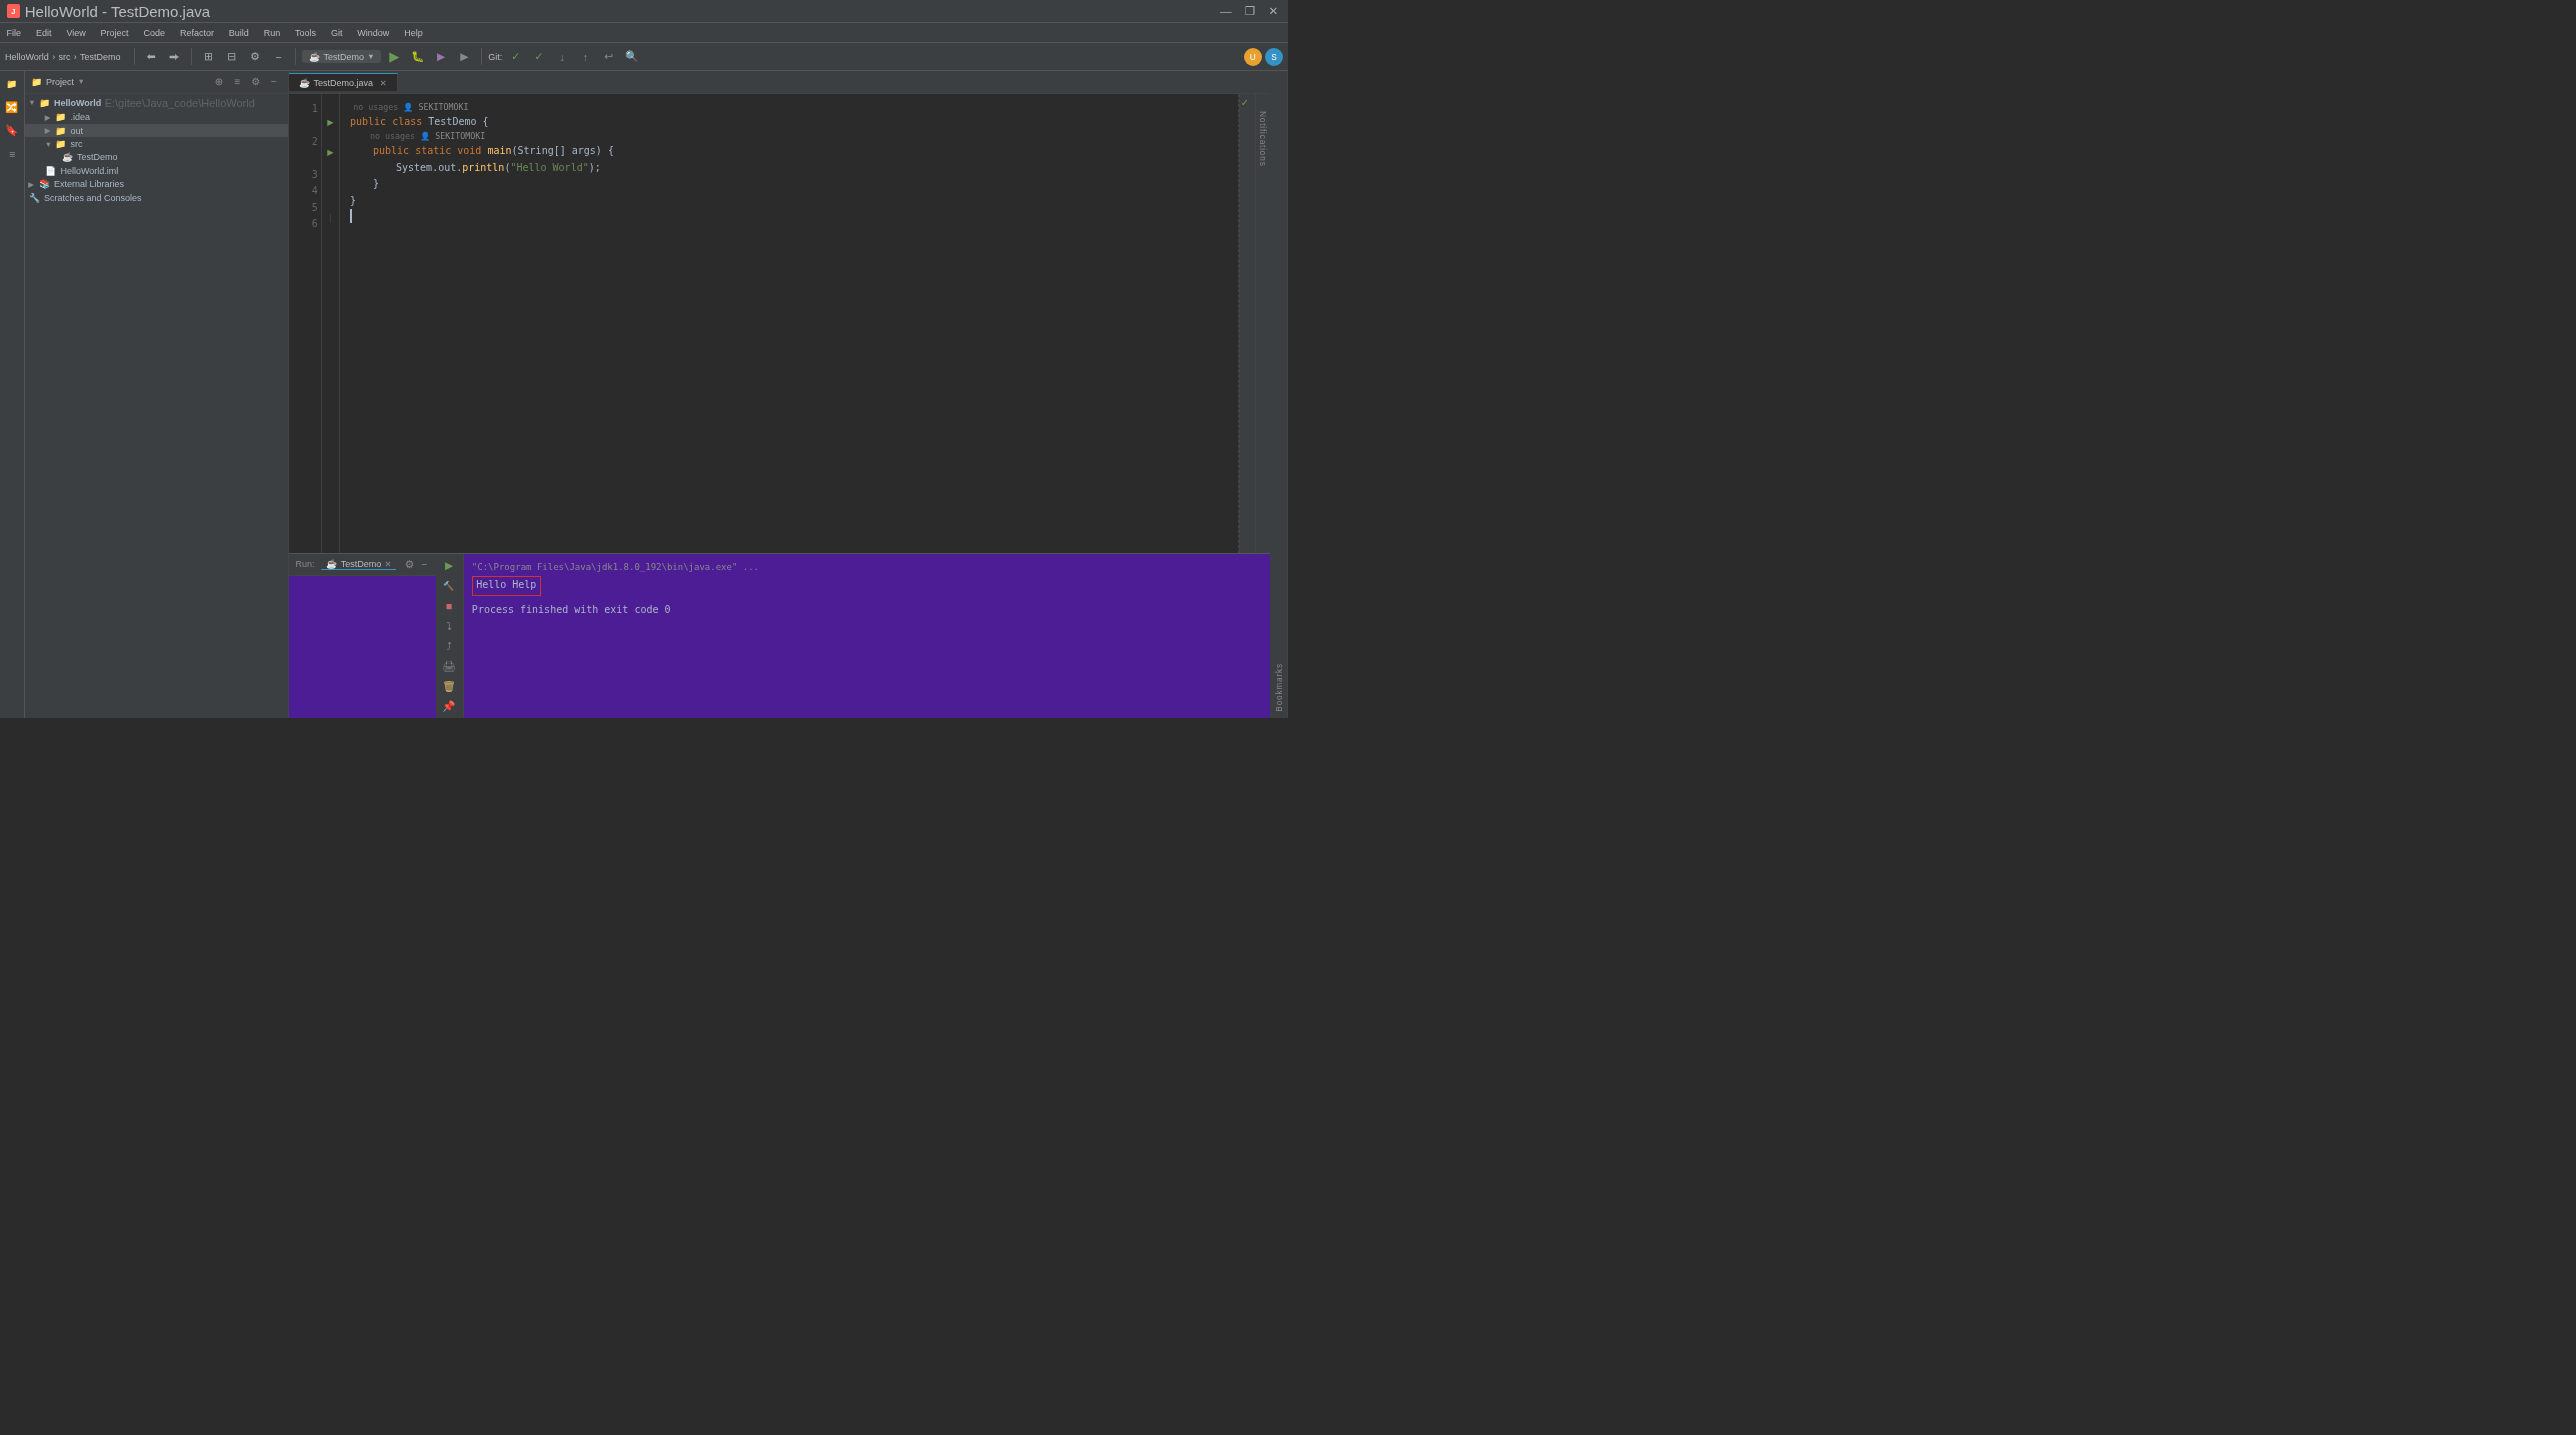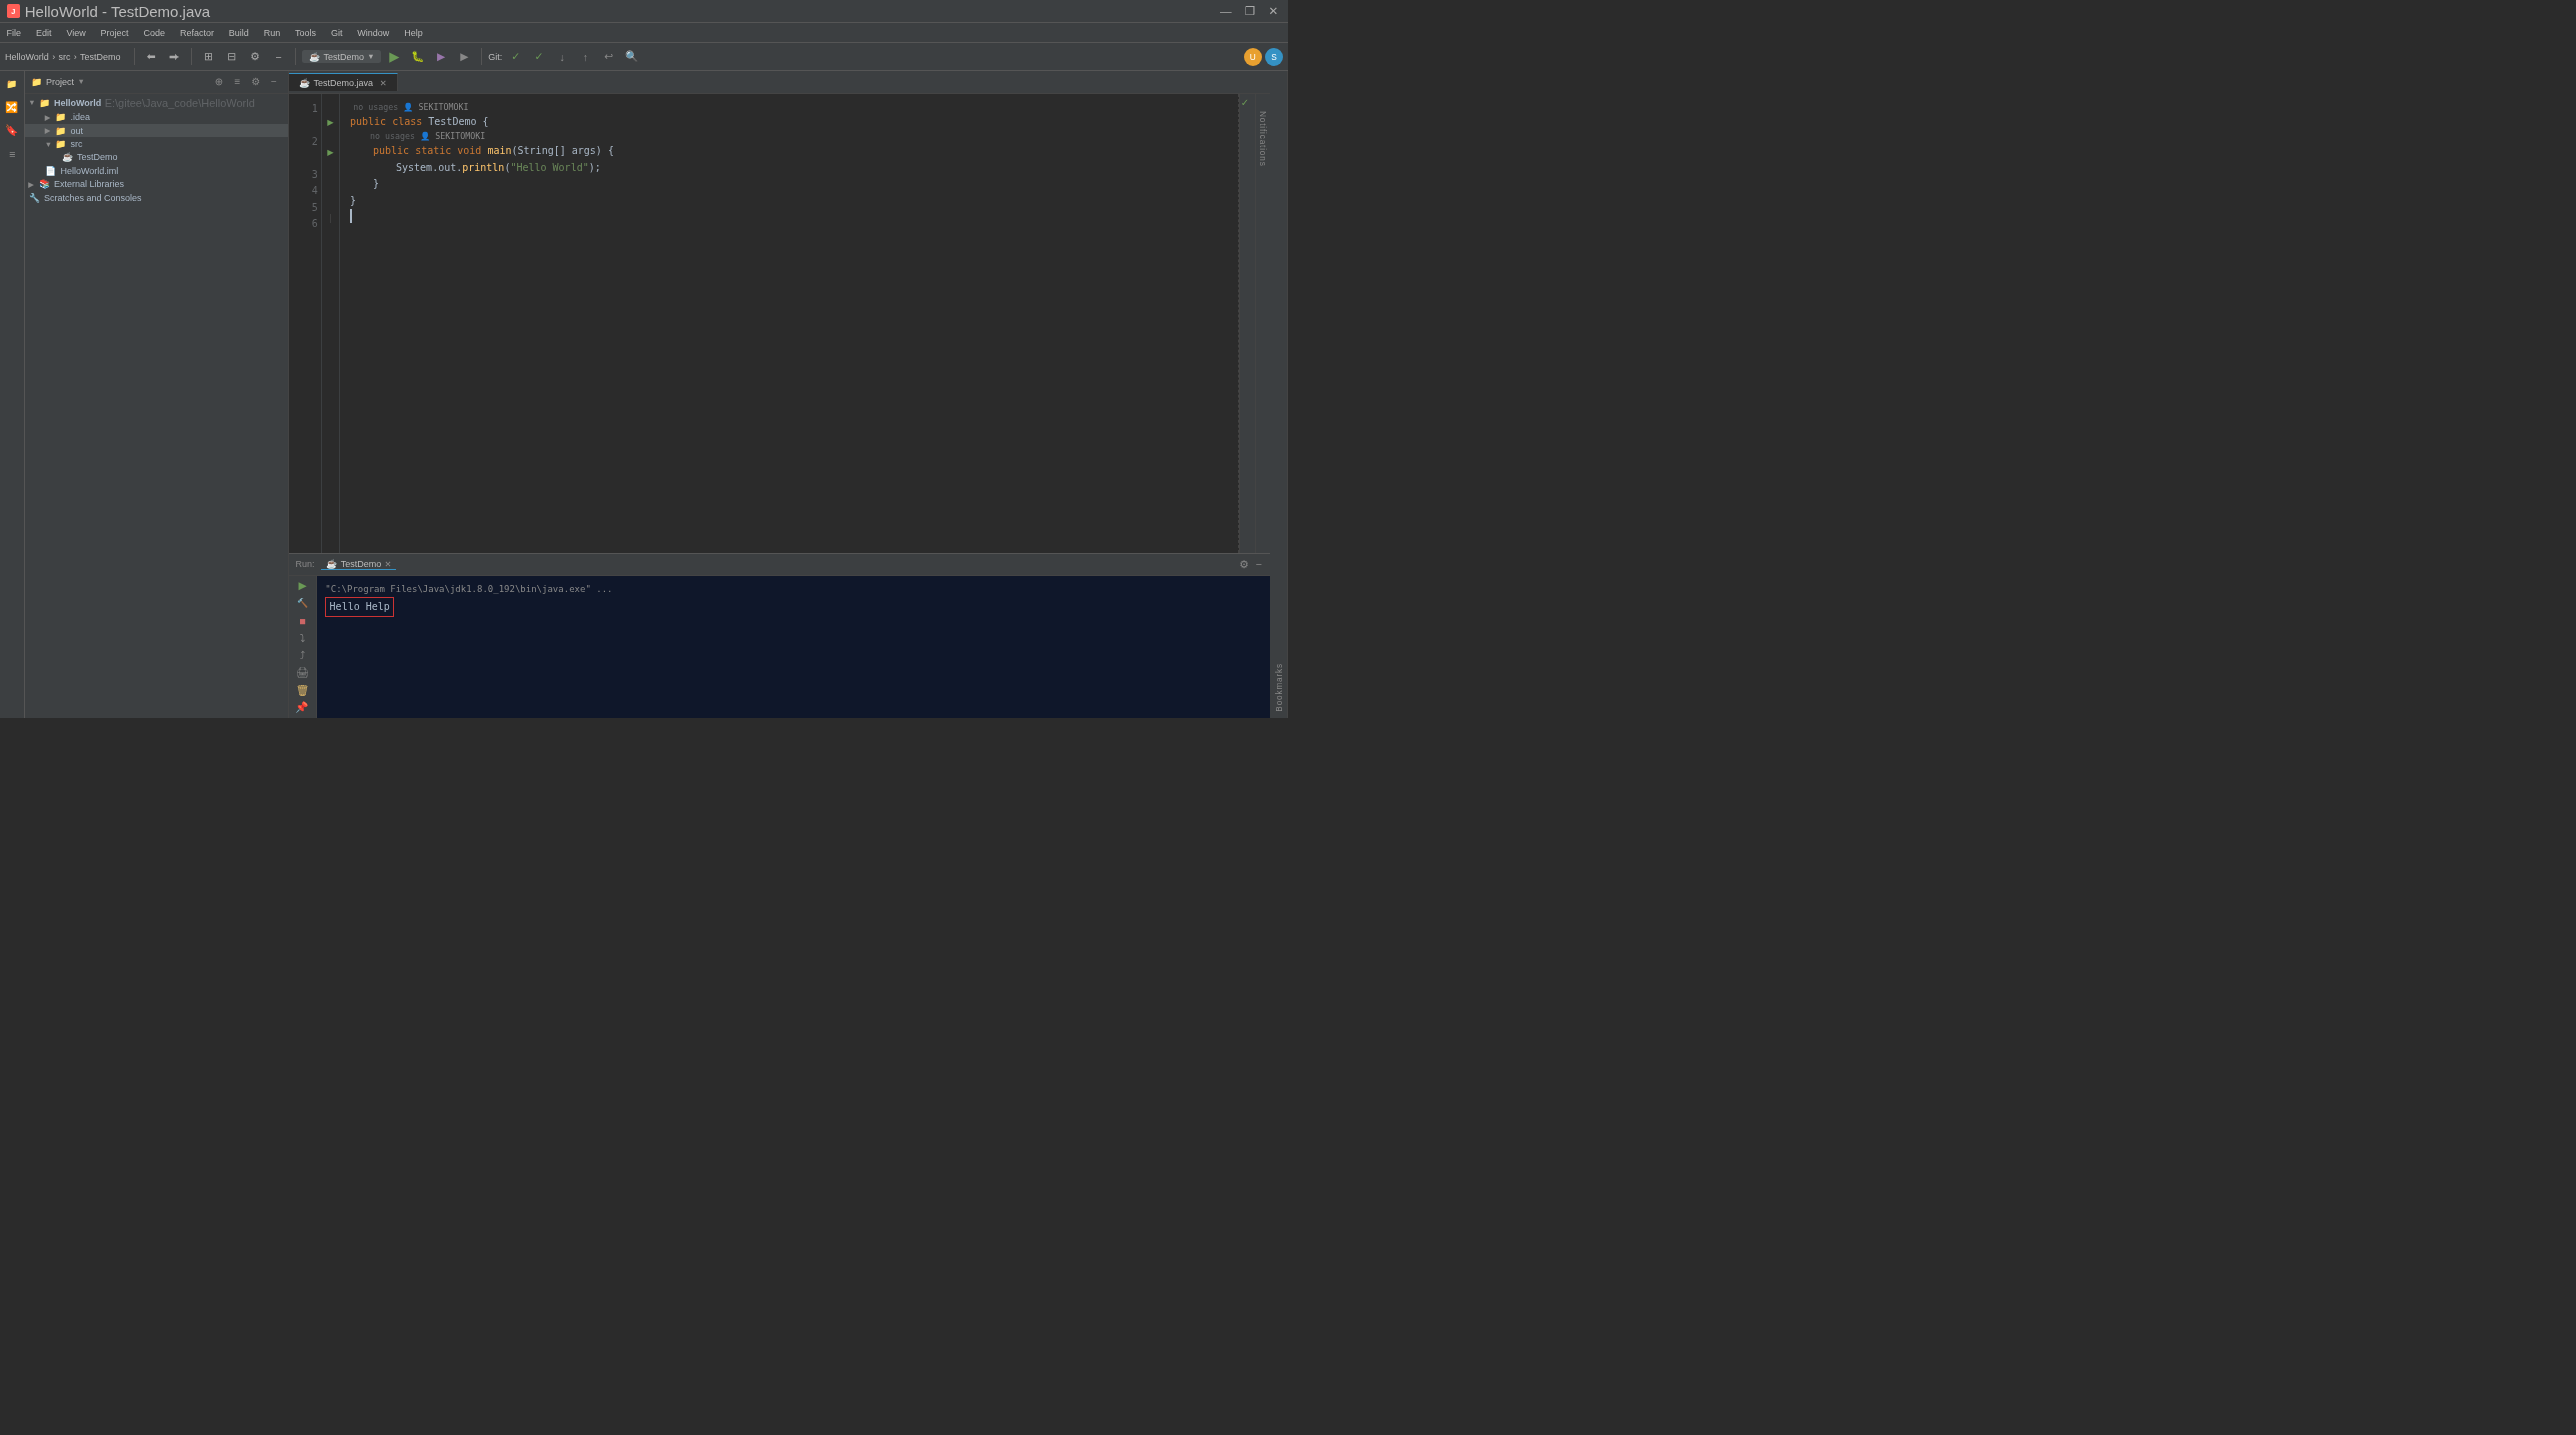--- a/index.html
+++ b/index.html
@@ -315,24 +315,24 @@
     .right-icon {
       width: 13.2px; height: 13.2px;
       color: #6a9955;
       font-size: 10px;
       cursor: pointer;
     }
 
     
     #run-panel {
       height: 165px;
-      background: #0f172a;
+      background: #4c1d95;
       border-top: 1.7px solid #555;
       display: flex;
-      flex-direction: column;
+      flex-direction: row;
     }
     #run-panel-header {
       background: #3c3f41;
       height: 21.5px;
       display: flex;
       align-items: center;
       padding: 0 6.6px;
       gap: 6.6px;
       border-bottom: 0.8px solid #444;
     }
@@ -733,20 +733,21 @@
           <div class="run-side-btn btn-yellow">🗑</div>
           <div class="run-side-btn btn-gray">📌</div>
         </div>
 
         <div id="run-output">
           <div class="output-cmd">"C:\Program Files\Java\jdk1.8.0_192\bin\java.exe" ...</div>
           <div>
             <span class="hello-world-box">Hello Help</span>
           </div>
           <div style="height:6.6px;"></div>
+          <div class="output-exit">Process finished with exit code 0</div>
         </div>
       </div>
     </div>
   </div>
 
   <div id="bookmarks-sidebar">
     <span class="bookmark-label">Bookmarks</span>
   </div>
 </div>
 

